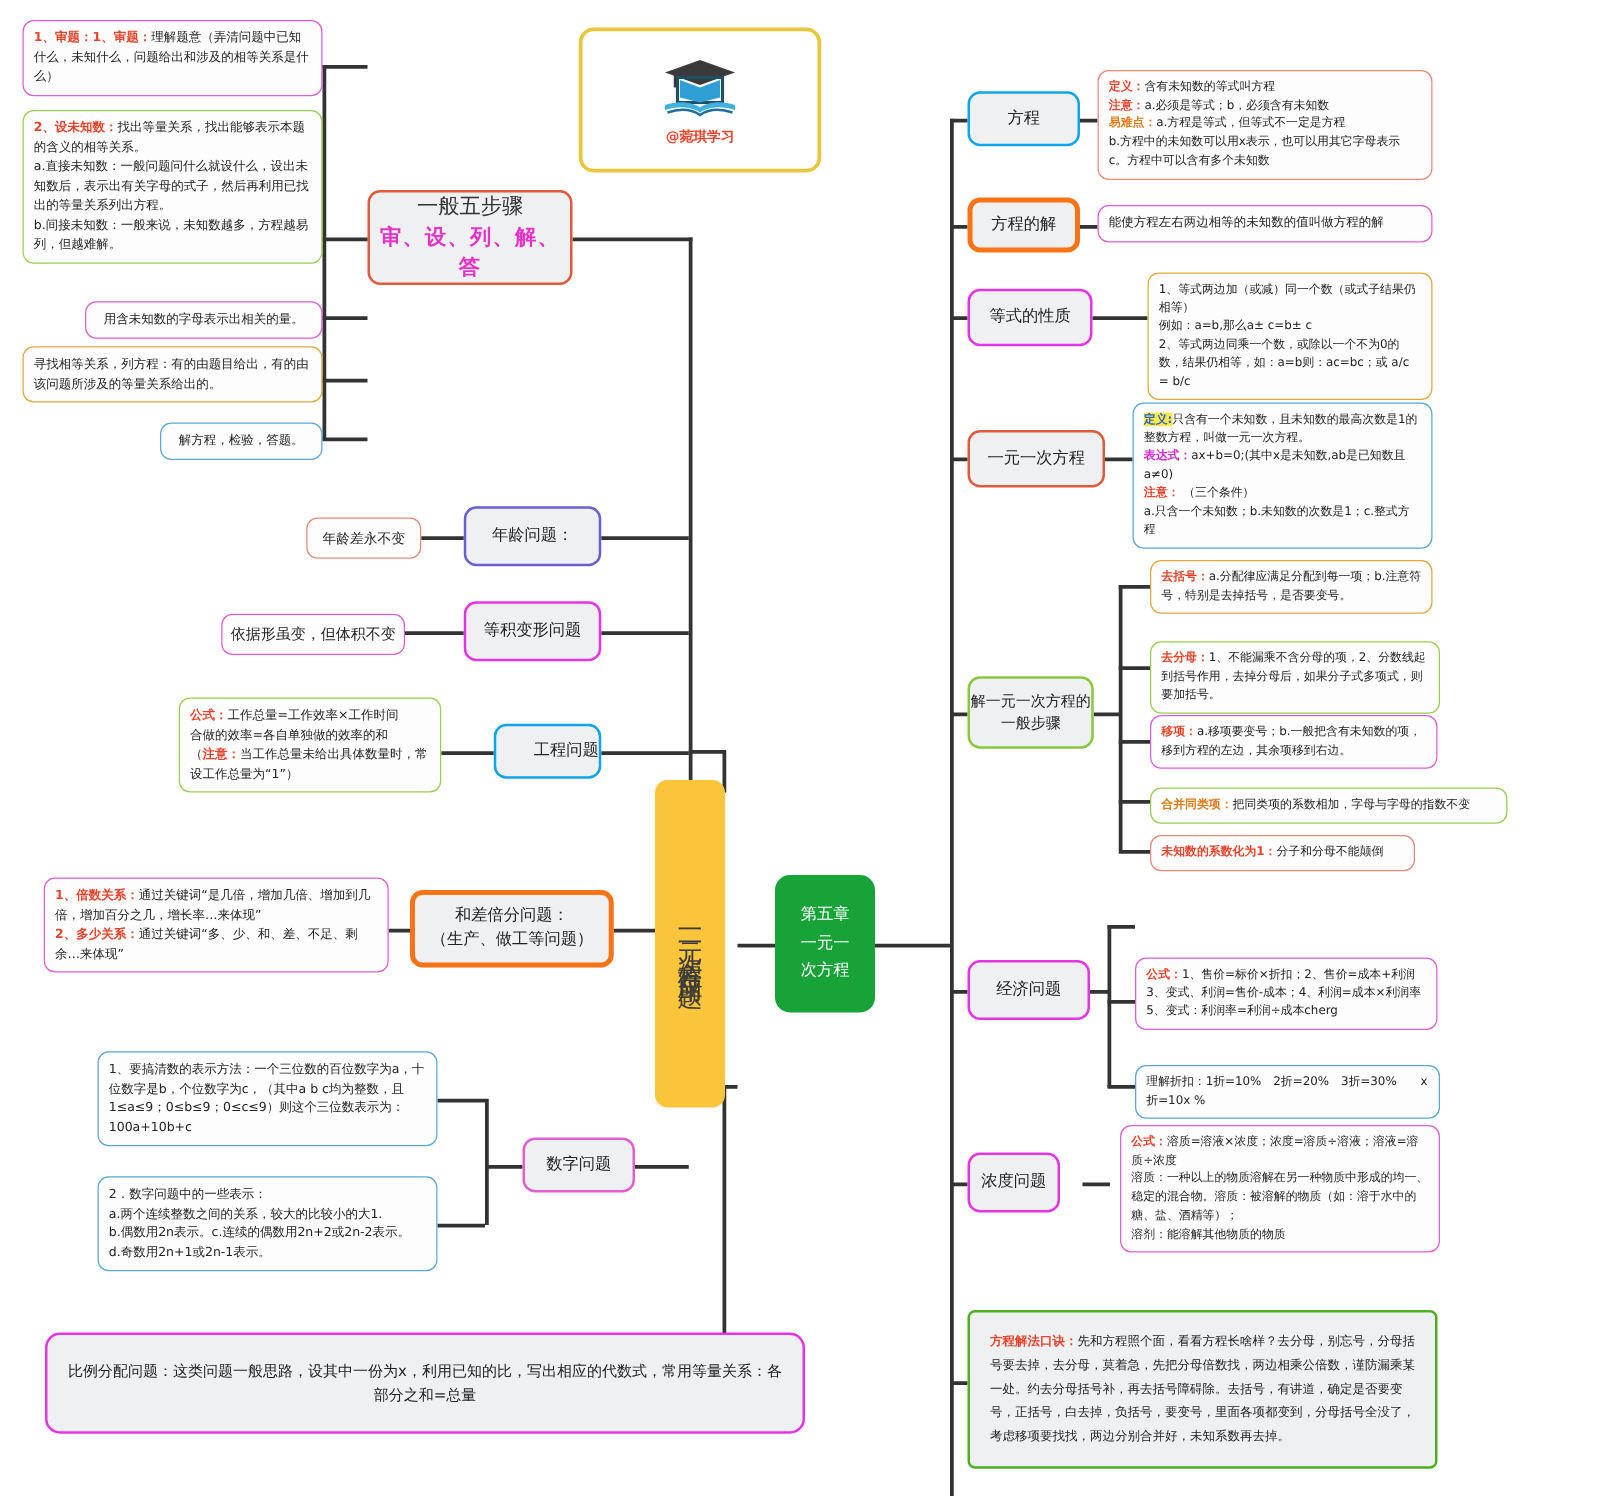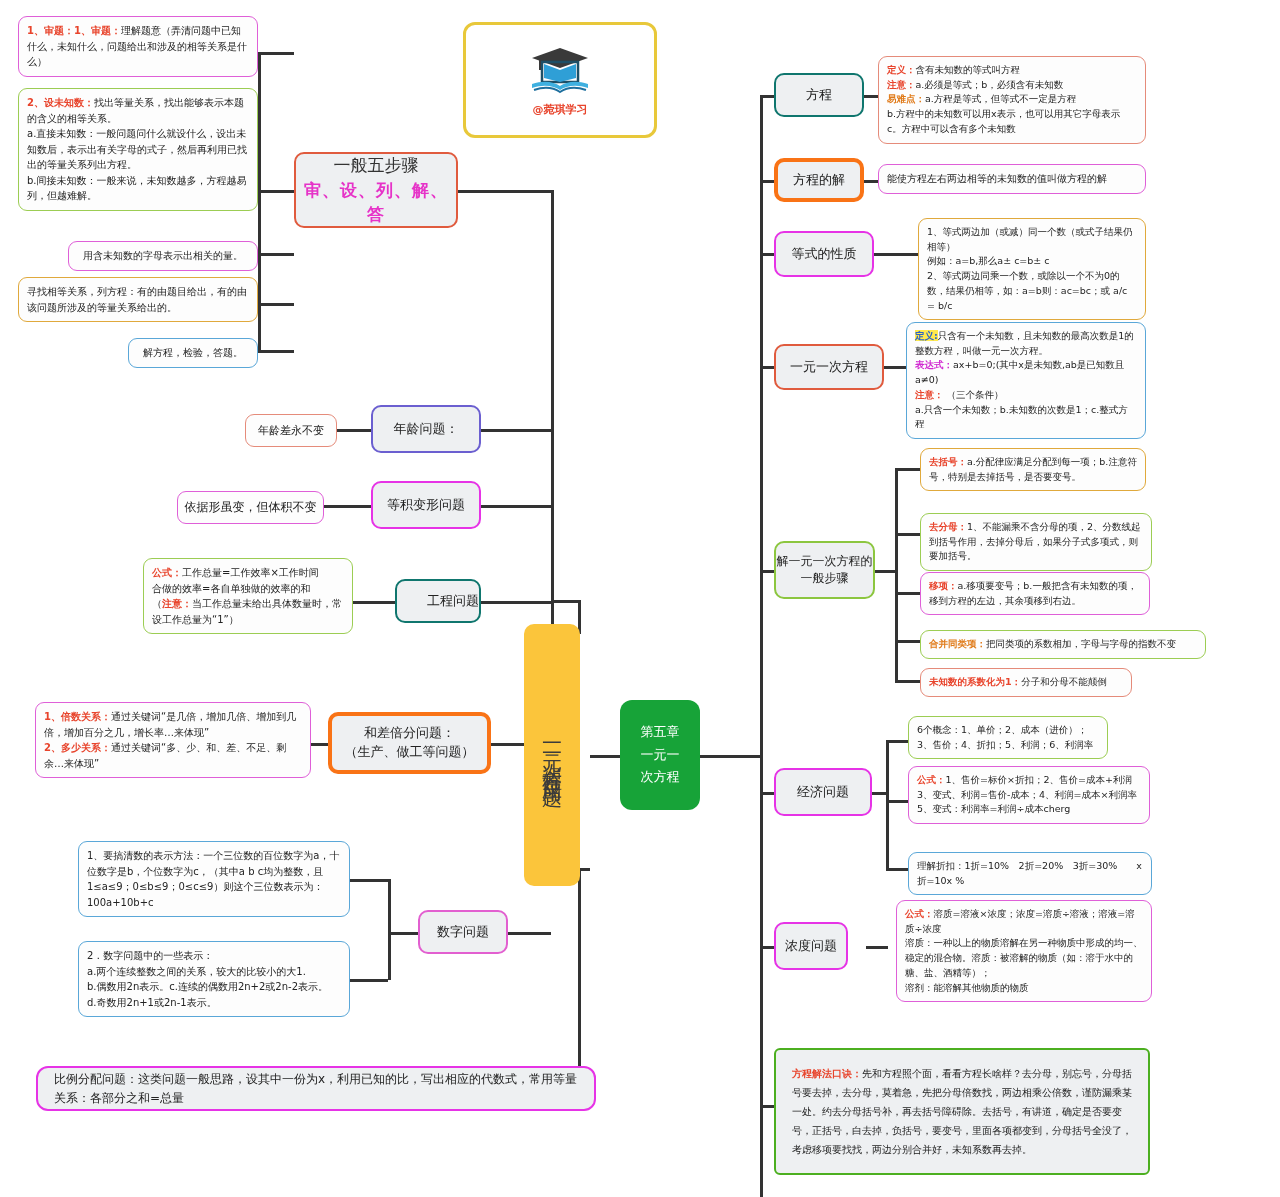--- a/index.html
+++ b/index.html
@@ -5,21 +5,21 @@
   html,body{margin:0;padding:0;background:#ffffff;}
   body{font-family:"DejaVu Sans","Liberation Sans",sans-serif;}
   #canvas{position:relative;width:1280px;height:1197px;overflow:hidden;background:#fff;}
   .node{position:absolute;box-sizing:border-box;background:#eef0f2;border-radius:10px;
         display:flex;align-items:center;justify-content:center;text-align:center;
         color:#222;line-height:1.45;}
   .txtbox{position:absolute;box-sizing:border-box;background:#fdfdfd;border-radius:9px;
           padding:6px 8px;color:#222;line-height:1.55;text-align:left;}
   .txtbox p{margin:0;}
   .b-red{border:2px solid #e05b3e;}
-  .b-org{border:2px solid #0f766e;}
+  .b-org{border:2px solid #0ea5e9;}
   .b-grn{border:2px solid #8cc63f;}
   .b-blu{border:4px solid #f97316;}
   .b-pnk{border:2px solid #e25fd0;}
   .b-mag{border:2px solid #e633e6;}
   .b-pur{border:2px solid #6b5fd0;}
   .b-ltred{border:1.5px solid #e58b7a;}
   .b-ltgrn{border:1.5px solid #9ccd53;}
   .b-ltblu{border:1.5px solid #5aa7d8;}
   .b-ltorg{border:1.5px solid #e0a93c;}
   .b-ltmag{border:1.5px solid #df5fd8;}
@@ -188,21 +188,21 @@
   <div class="txtbox b-ltblu" style="left:78px;top:941px;width:272px;font-size:10px;">
     <p style="white-space:pre-line;"><span>2．数字问题中的一些表示：
 a.两个连续整数之间的关系，较大的比较小的大1.
 b.偶数用2n表示。c.连续的偶数用2n+2或2n-2表示。
 d.奇数用2n+1或2n-1表示。</span></p>
   </div>
   <div class="node b-pnk" style="left:418px;top:910px;width:90px;height:44px;font-size:13px;">
     <span>数字问题</span>
   </div>
 
-  <div class="txtbox b-mag" style="left:36px;top:1066px;width:560px;font-size:12px;padding:2px 16px;border-radius:12px;background:#eef0f2;">
+  <div class="txtbox b-mag" style="left:36px;top:1066px;width:608px;font-size:12px;padding:20px 16px;border-radius:12px;background:#eef0f2;text-align:center;">
     <p>比例分配问题：这类问题一般思路，设其中一份为x，利用已知的比，写出相应的代数式，常用等量关系：各部分之和=总量</p>
   </div>
 
   <div id="applied" class="node" style="left:524px;top:624px;width:56px;height:262px;">
     <span>一元一次方程应用题</span>
   </div>
 
   <div id="center" class="node" style="left:620px;top:700px;width:80px;height:110px;flex-direction:column;">
     <div>第五章</div>
     <div>一元一</div>
@@ -261,24 +261,20 @@
   <div class="txtbox b-ltgrn" style="left:920px;top:630px;width:286px;font-size:9.5px;">
     <p><span class="k-org">合并同类项：</span>把同类项的系数相加，字母与字母的指数不变</p>
   </div>
   <div class="txtbox b-ltred" style="left:920px;top:668px;width:212px;font-size:9.5px;">
     <p><span class="k-red">未知数的系数化为1：</span>分子和分母不能颠倒</p>
   </div>
 
   <div class="node b-mag" style="left:774px;top:768px;width:98px;height:48px;font-size:13px;">
     <span>经济问题</span>
   </div>
-  <div class="txtbox b-ltgrn" style="left:908px;top:716px;width:200px;font-size:9.5px;">
-    <p style="white-space:pre-line;"><span>6个概念：1、单价；2、成本（进价）；
-3、售价；4、折扣；5、利润；6、利润率</span></p>
-  </div>
   <div class="txtbox b-ltmag" style="left:908px;top:766px;width:242px;font-size:9.5px;">
     <p style="white-space:pre-line;"><span><span class="k-red">公式：</span>1、售价=标价×折扣；2、售价=成本+利润
 3、变式、利润=售价-成本；4、利润=成本×利润率
 5、变式：利润率=利润÷成本cherg</span></p>
   </div>
   <div class="txtbox b-ltblu" style="left:908px;top:852px;width:244px;font-size:9.5px;">
     <p>理解折扣：1折=10%　2折=20%　3折=30%　　x折=10x %</p>
   </div>
 
   <div class="node b-mag" style="left:774px;top:922px;width:74px;height:48px;font-size:13px;">

